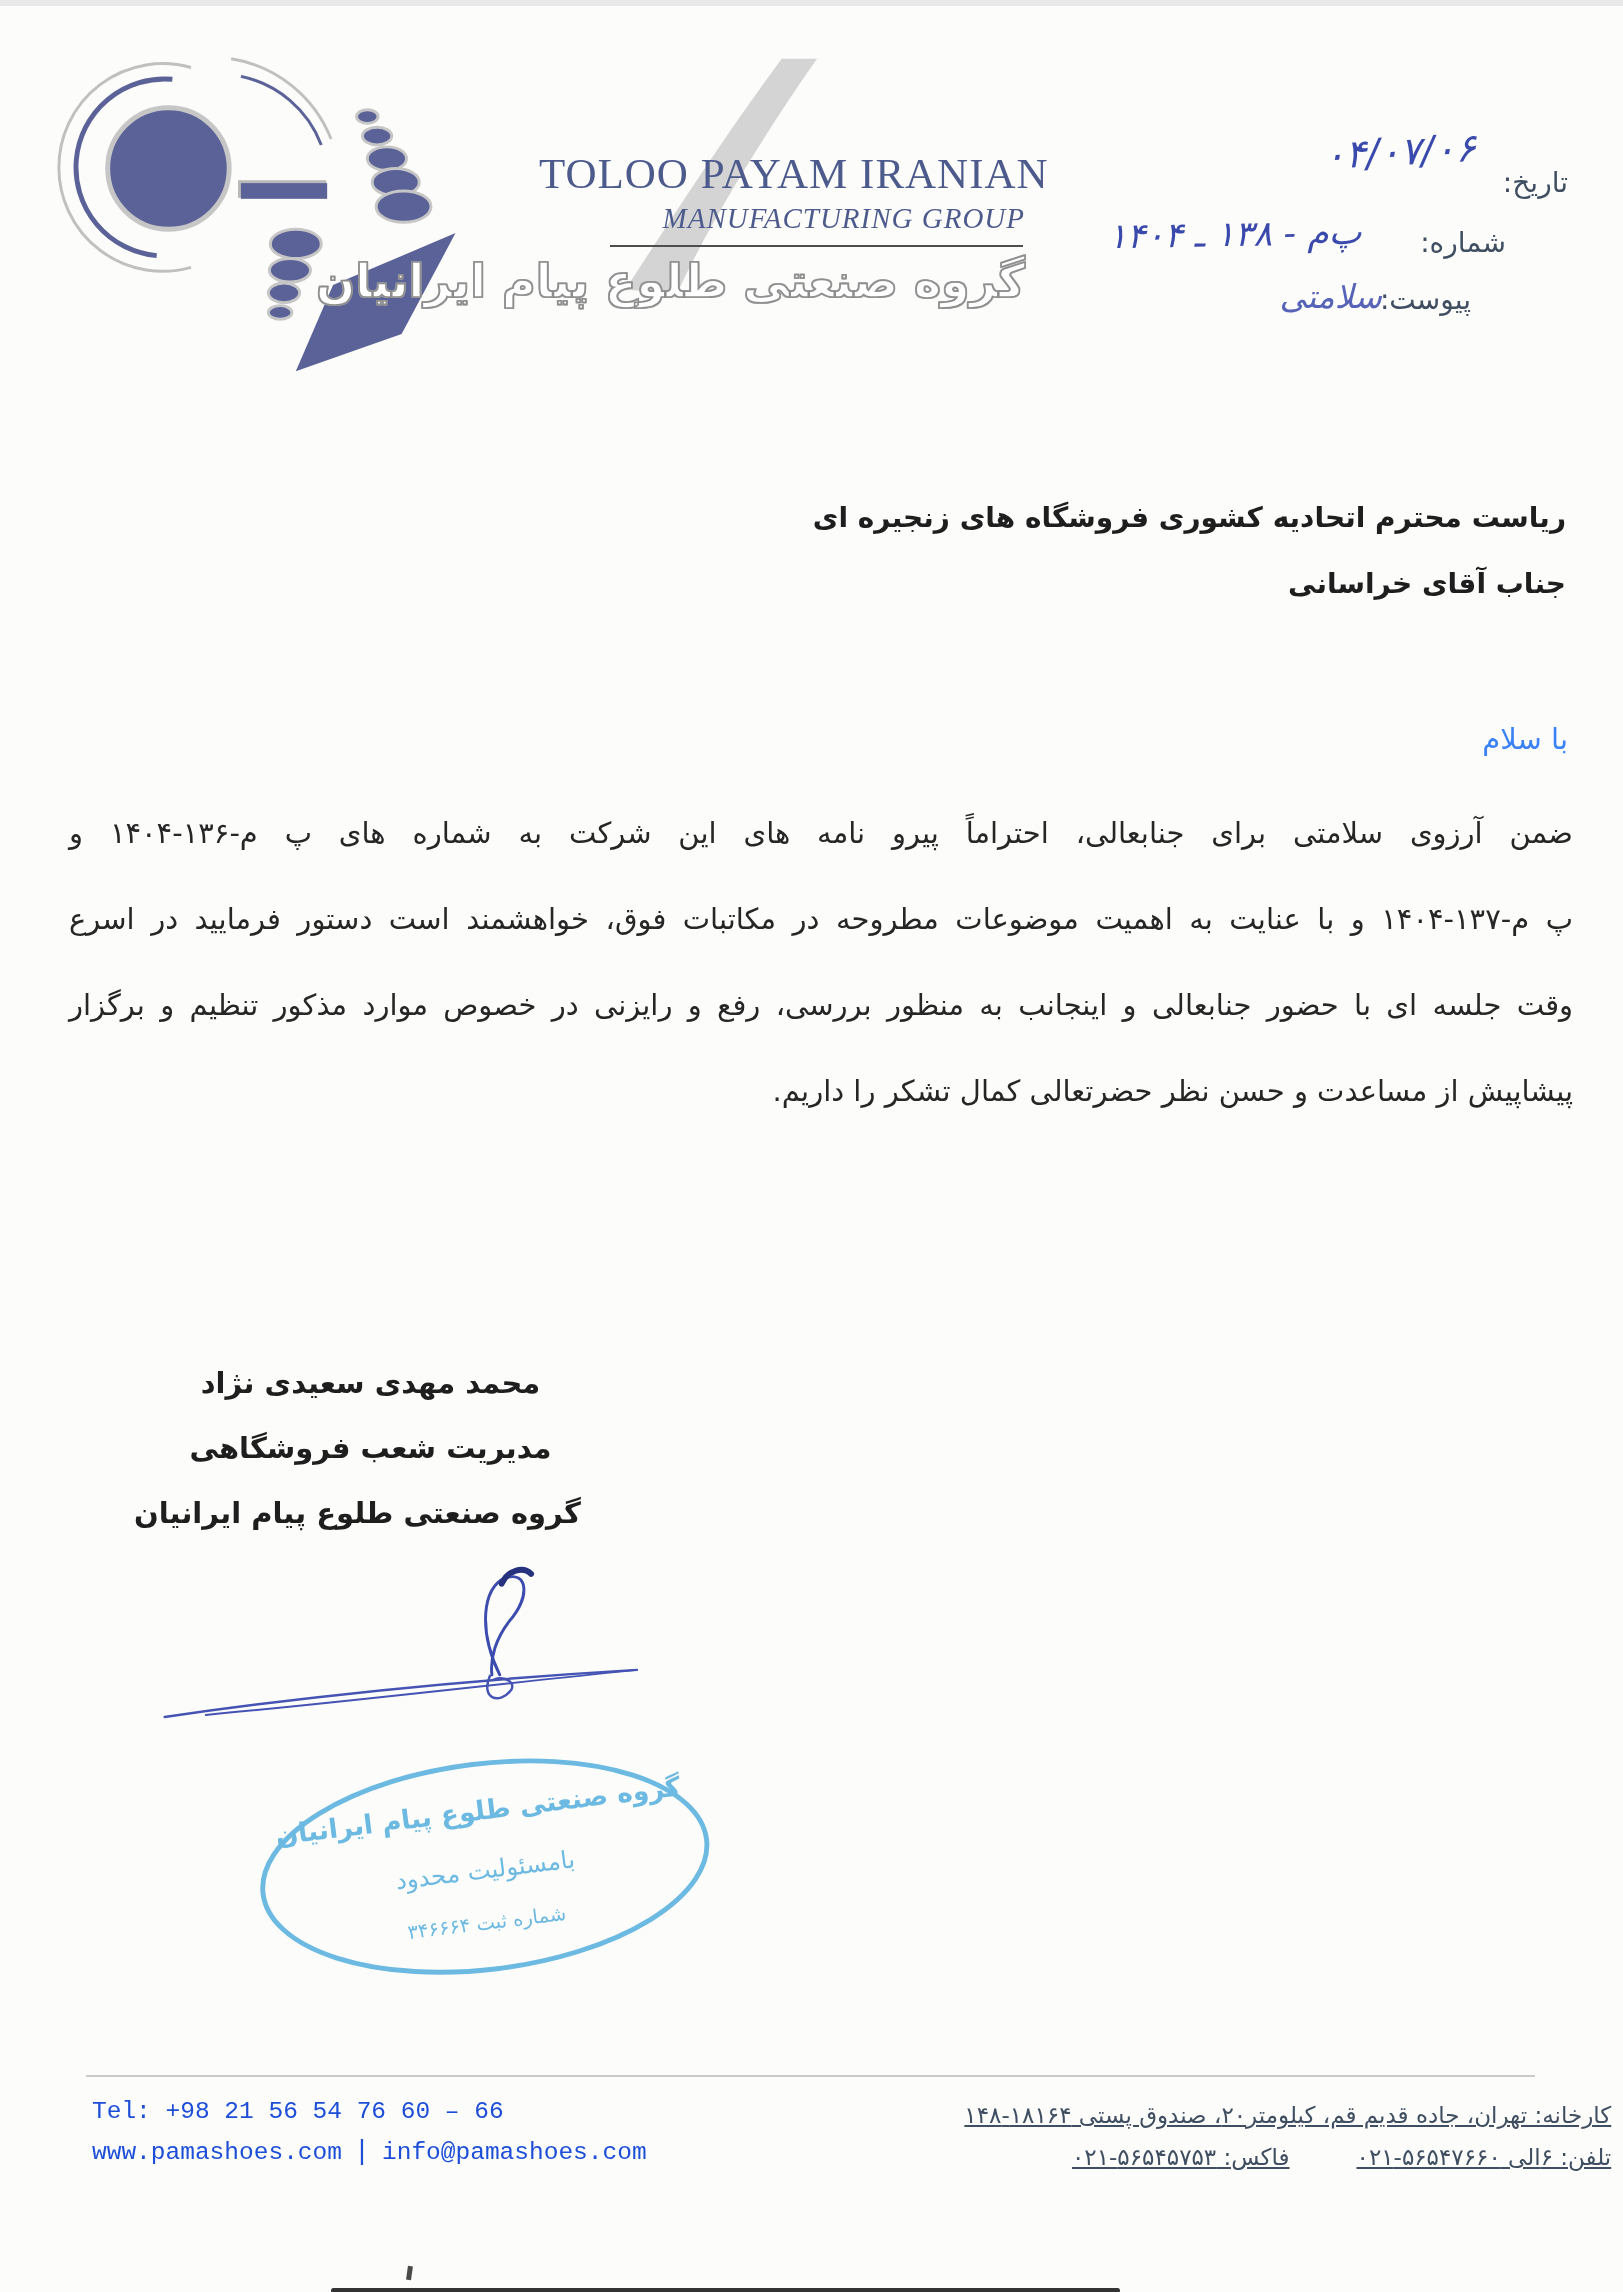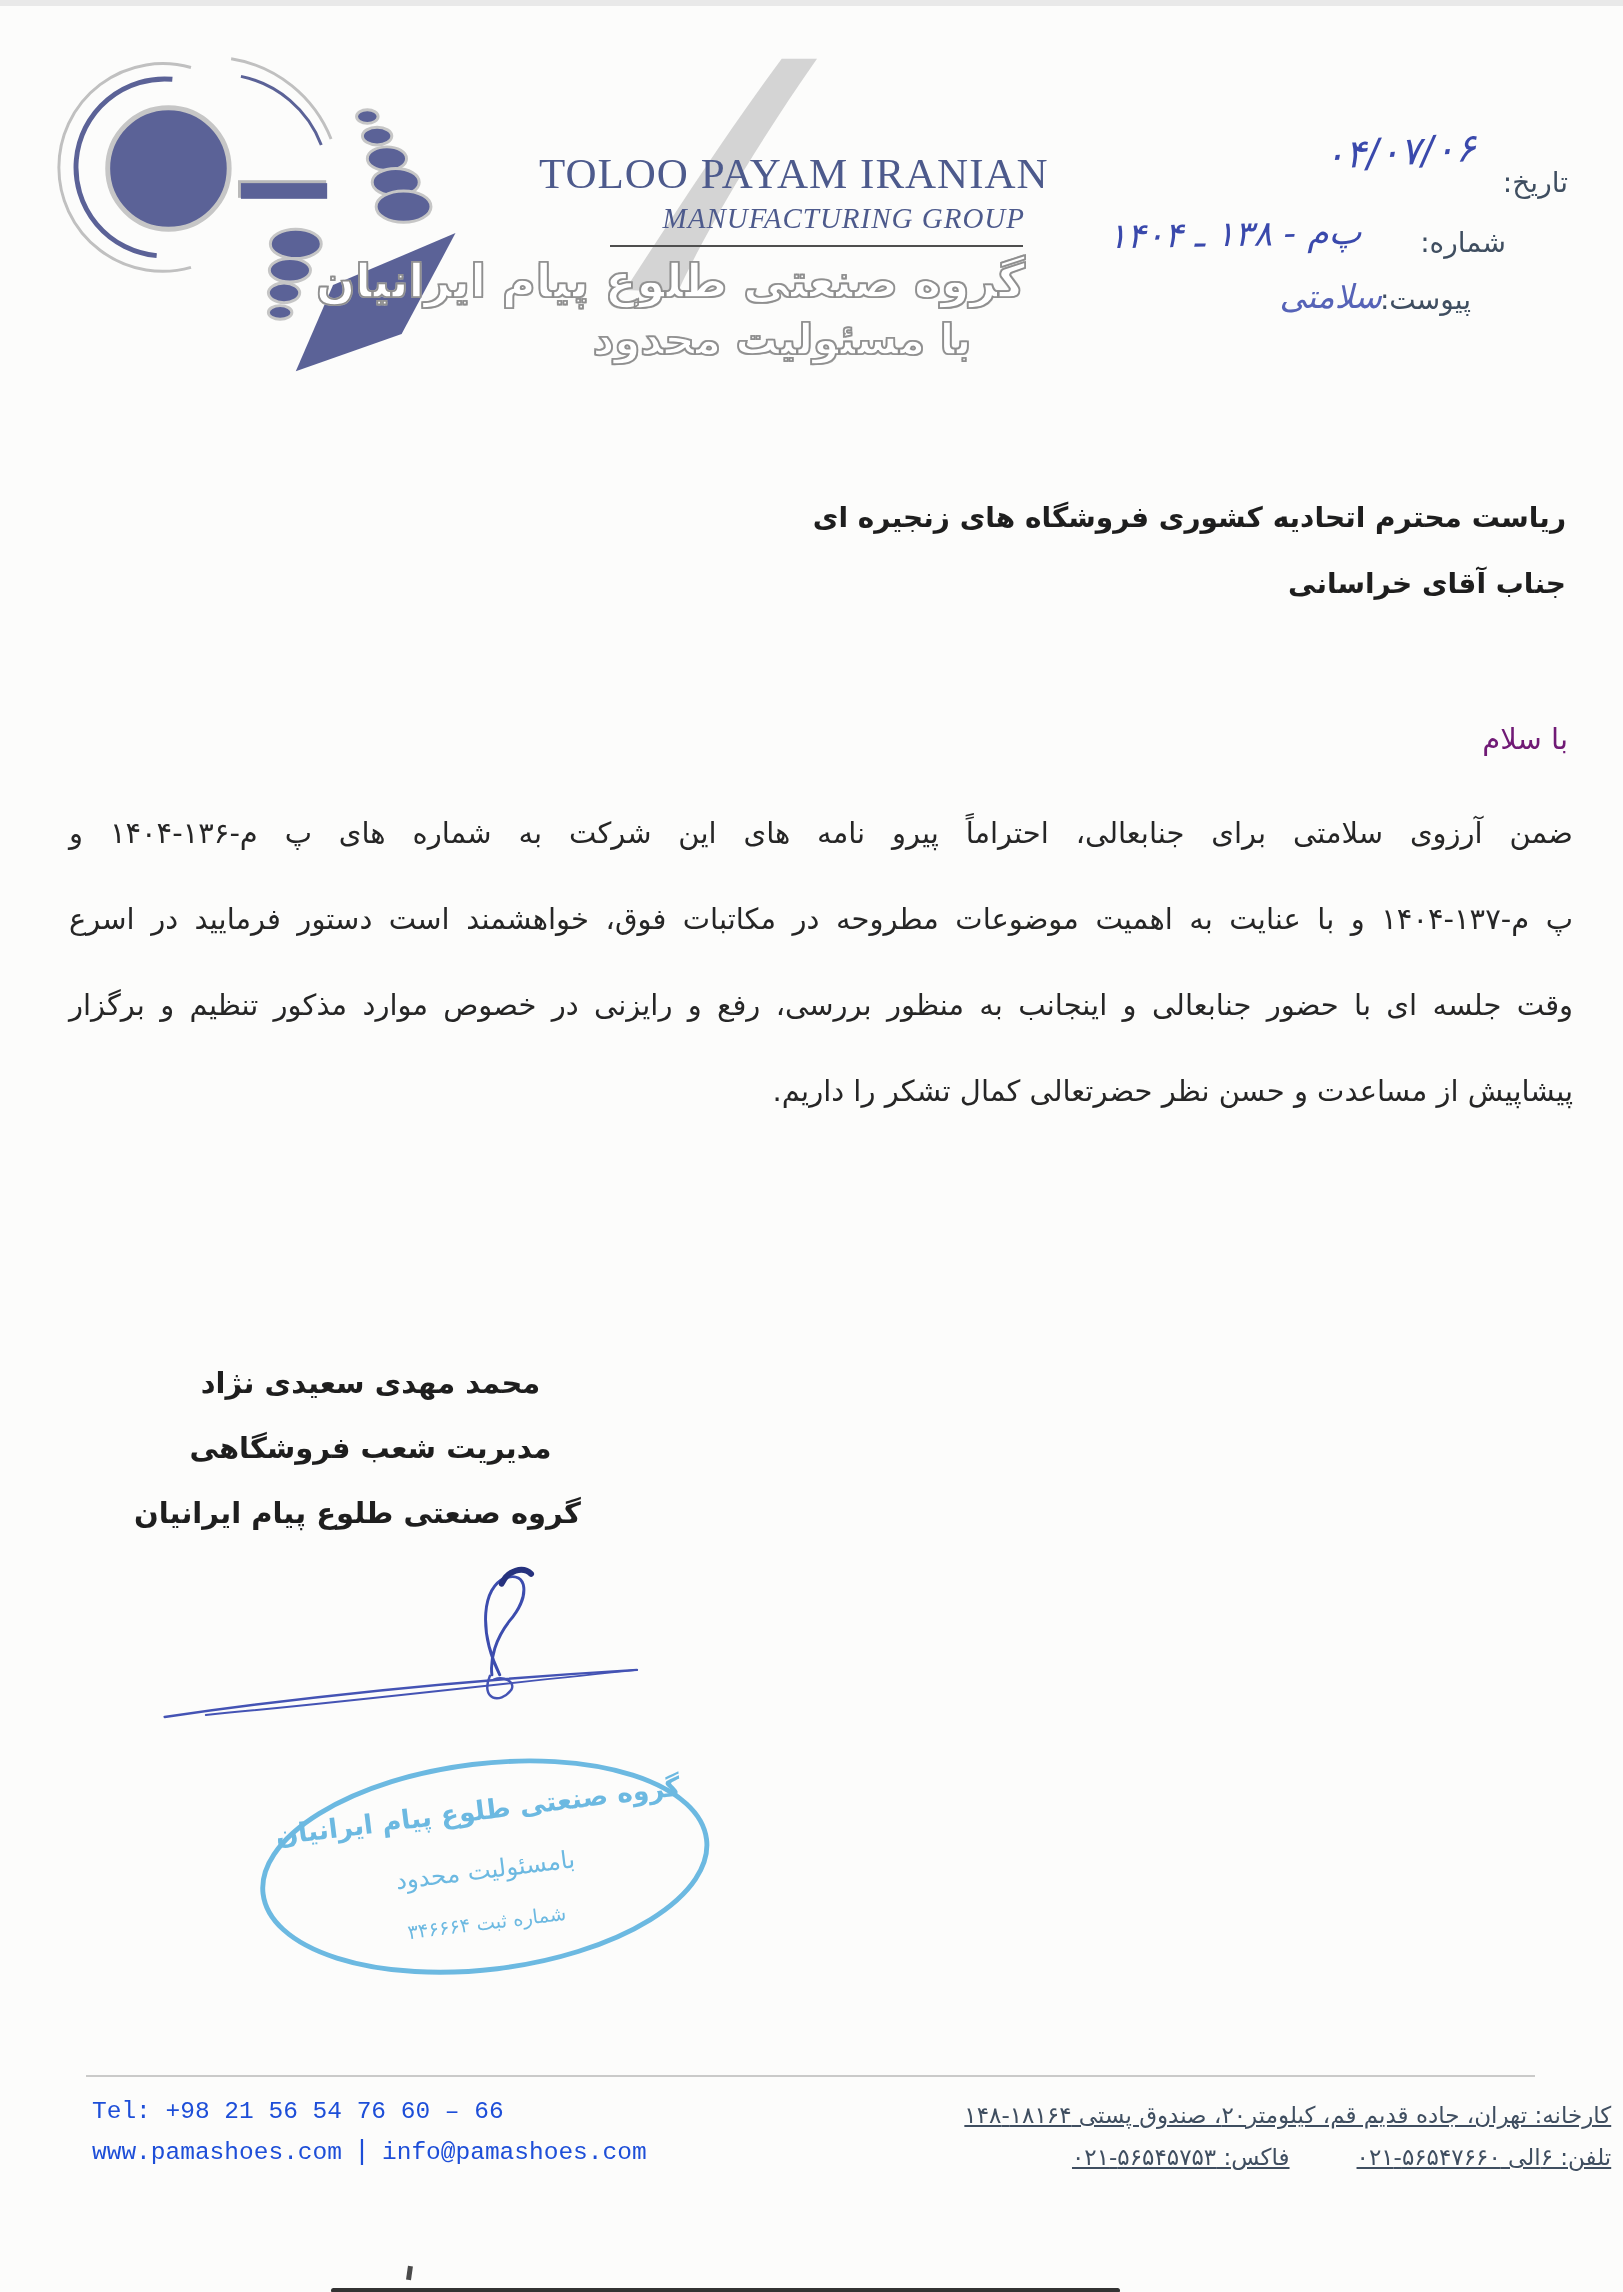--- a/index.html
+++ b/index.html
@@ -35,21 +35,21 @@
   .hand{direction:rtl;color:#3a49ac;white-space:nowrap;font-style:italic;}
   .hand-date{font-size:39px;letter-spacing:15.7px;transform:rotate(-3deg);}
   .hand-number{font-size:35px;transform:rotate(-1deg);}
   .hand-dash{font-size:33px;opacity:.85;}
 
   
   .recipient{
     right:57px;top:479px;direction:rtl;text-align:right;
     font-weight:bold;font-size:28px;line-height:66px;color:#1e1e1e;white-space:nowrap;
   }
-  .salutation{right:55px;top:716px;direction:rtl;font-size:29px;color:#701a75;}
+  .salutation{right:55px;top:716px;direction:rtl;font-size:29px;color:#3b82f6;}
   .bodytext{left:69px;top:784px;width:1504px;font-size:29px;}
   .bl{height:86px;line-height:86px;direction:rtl;white-space:nowrap;}
   .bl.j{white-space:normal;text-align:justify;text-align-last:justify;}
   .bl.r{text-align:right;}
 
   
   .sig-block{
     left:160px;top:1345px;width:421px;text-align:center;direction:rtl;
     font-weight:bold;font-size:29px;line-height:65px;color:#1e1e1e;white-space:nowrap;
   }
@@ -109,21 +109,20 @@
     <ellipse cx="246" cy="273" rx="12" ry="7" fill="#5b6297" stroke="#c6c6c6" stroke-width="3"></ellipse>
 
     <polygon points="262,333 300,245 425,192 370,295" fill="#5b6297"></polygon>
   </svg>
 
   <div class="abs brand">
     <div class="brand-en">TOLOO PAYAM IRANIAN</div>
     <div class="brand-en-sub">MANUFACTURING GROUP</div>
     <div class="brand-rule"></div>
     <div class="outline-fa brand-fa">گروه صنعتی طلوع پیام ایرانیان</div>
-    <div class="outline-fa brand-fa-sub">با مسئولیت محدود</div>
   </div>
 
   <div class="abs meta-label" style="right:55px;top:160px;">تاریخ:</div>
   <div class="abs hand hand-date" style="right:147px;top:123px;">۰۴/۰۷/۰۶</div>
 
   <div class="abs meta-label" style="right:117px;top:220px;">شماره:</div>
   <div class="abs hand hand-number" style="right:261px;top:208px;">پ‌م - ۱۳۸ ـ ۱۴۰۴</div>
 
   <div class="abs meta-label" style="right:152px;top:277px;">پیوست:</div>
   <div class="abs hand hand-dash" style="right:241px;top:271px;">سلامتی</div>

